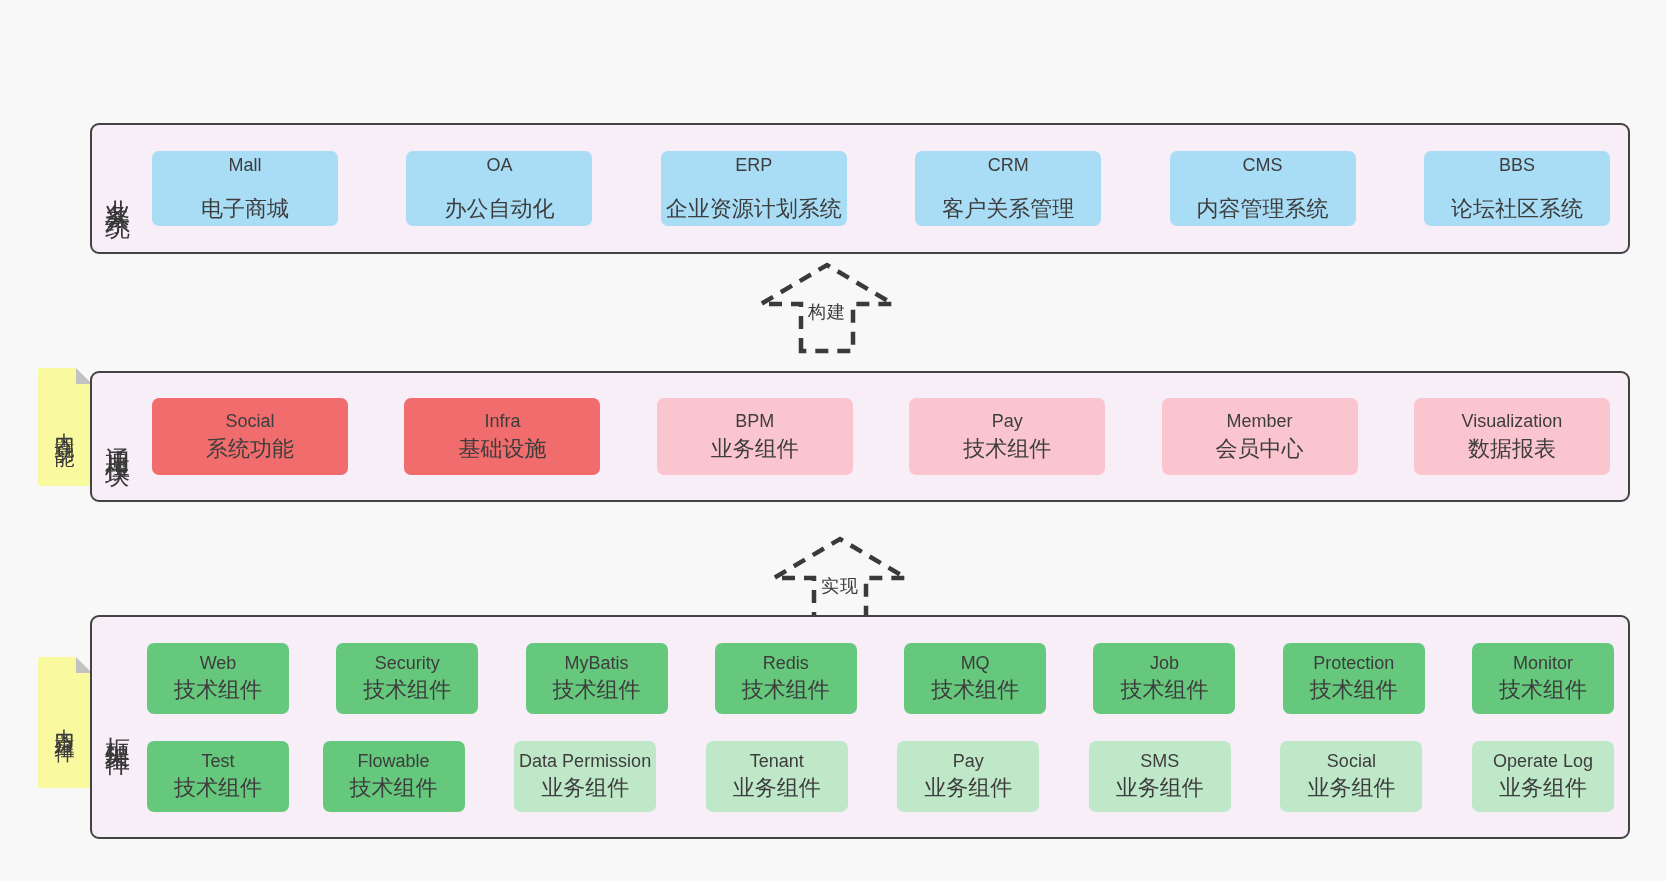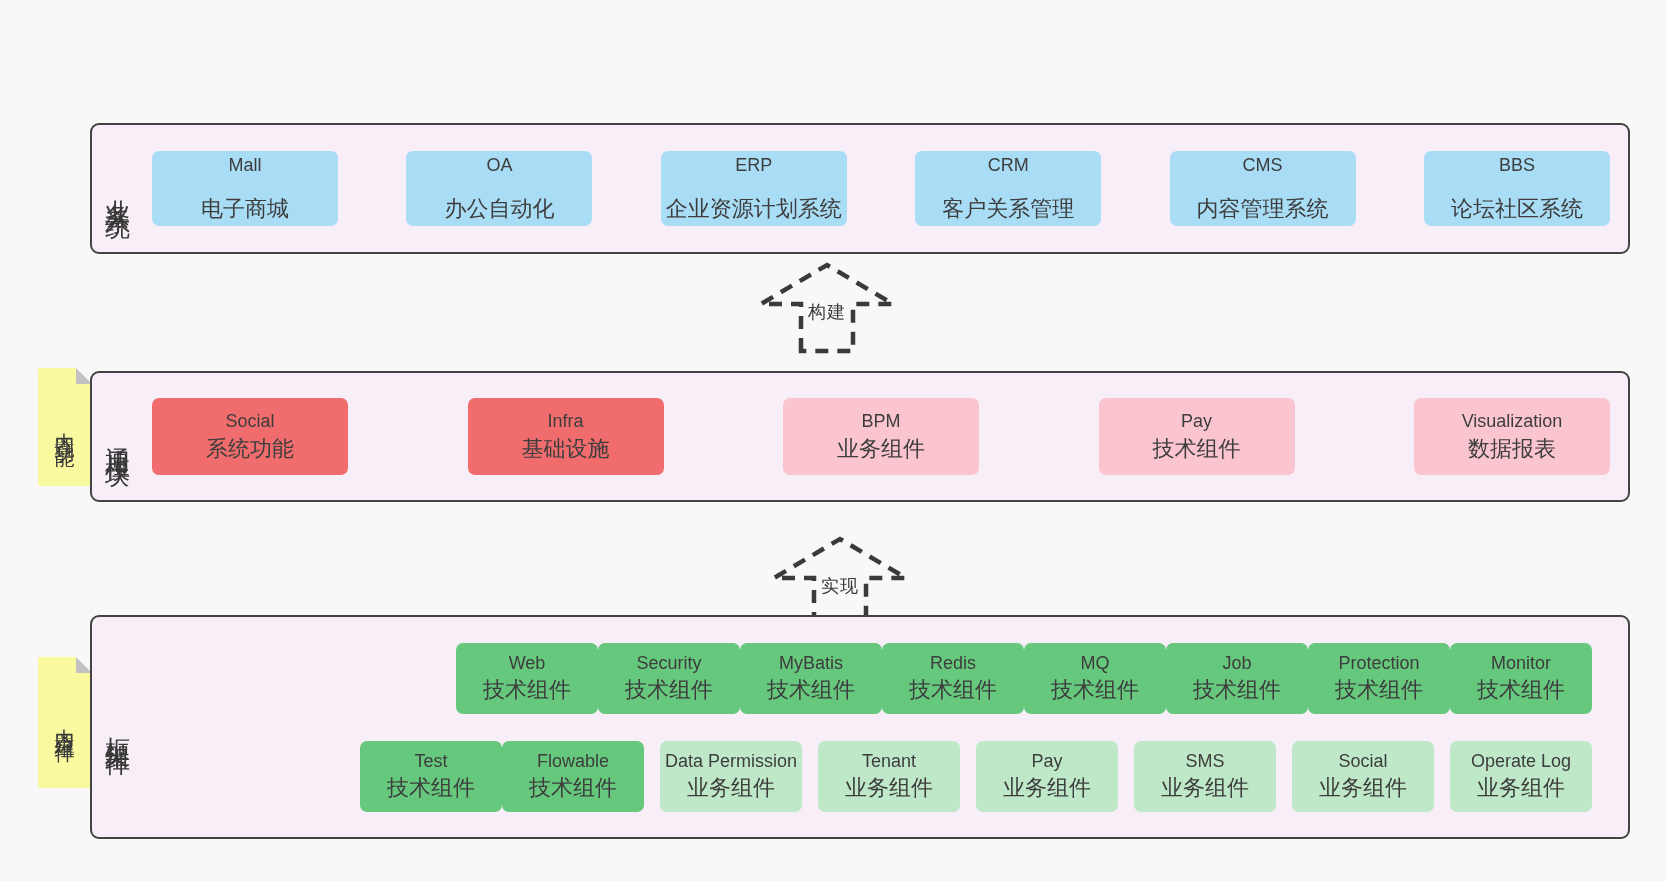--- a/index.html
+++ b/index.html
@@ -25,21 +25,21 @@
   .vlabel{
     position:absolute;left:13px;top:50%;transform:translateY(-50%);
     writing-mode:vertical-rl;text-orientation:upright;
     font-size:25px;letter-spacing:5px;color:#383838;line-height:1;
   }
   .rows{
     position:absolute;top:0;bottom:0;
     display:flex;flex-direction:column;justify-content:center;gap:27px;
   }
   #layer0 .rows,#layer1 .rows{left:60px;right:18px;}
-  #layer2 .rows{left:55px;right:36px;align-items:flex-end;}
+  #layer2 .rows{left:55px;right:14px;}
   .row{display:flex;justify-content:space-between;align-items:center;}
   .box{
     border-radius:7px;display:flex;flex-direction:column;
     align-items:center;justify-content:center;text-align:center;
     padding:2px 4px;line-height:1.32;
   }
   #layer0 .box{width:186px;height:75px;}
   #layer1 .box{width:196px;height:77px;}
   #layer2 .box{width:142px;height:71px;}
   .box.blue{background:var(--blue);gap:16px;}
@@ -133,20 +133,24 @@
         </div>
         <div class="box pink">
           <div class="box-name">BPM</div>
           <div class="box-desc">业务组件</div>
         </div>
         <div class="box pink">
           <div class="box-name">Pay</div>
           <div class="box-desc">技术组件</div>
         </div>
         <div class="box pink">
+          <div class="box-name">Member</div>
+          <div class="box-desc">会员中心</div>
+        </div>
+        <div class="box pink">
           <div class="box-name">Visualization</div>
           <div class="box-desc">数据报表</div>
         </div>
       </div>
     </div>
 </section>
 
 <div class="arrow" id="arrow2">
   <svg viewBox="0 0 150 97">
     <polygon points="49,93 49,46 9,46 75,7 141,46 101,46 101,93" fill="none" stroke="#3a3a3a" stroke-width="4.5" stroke-dasharray="13 9"></polygon>

